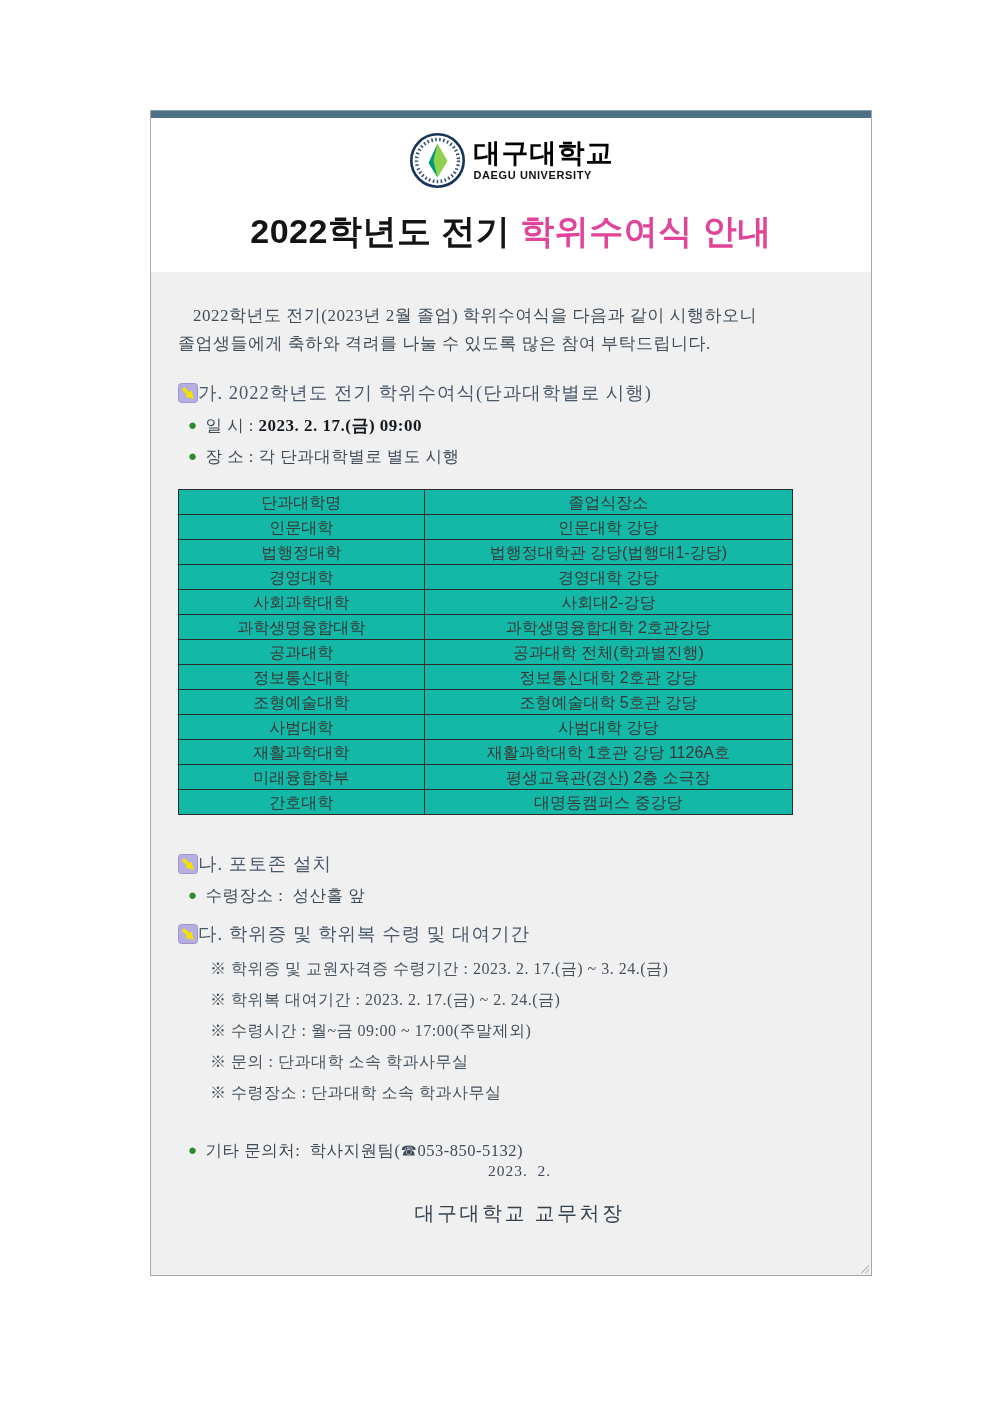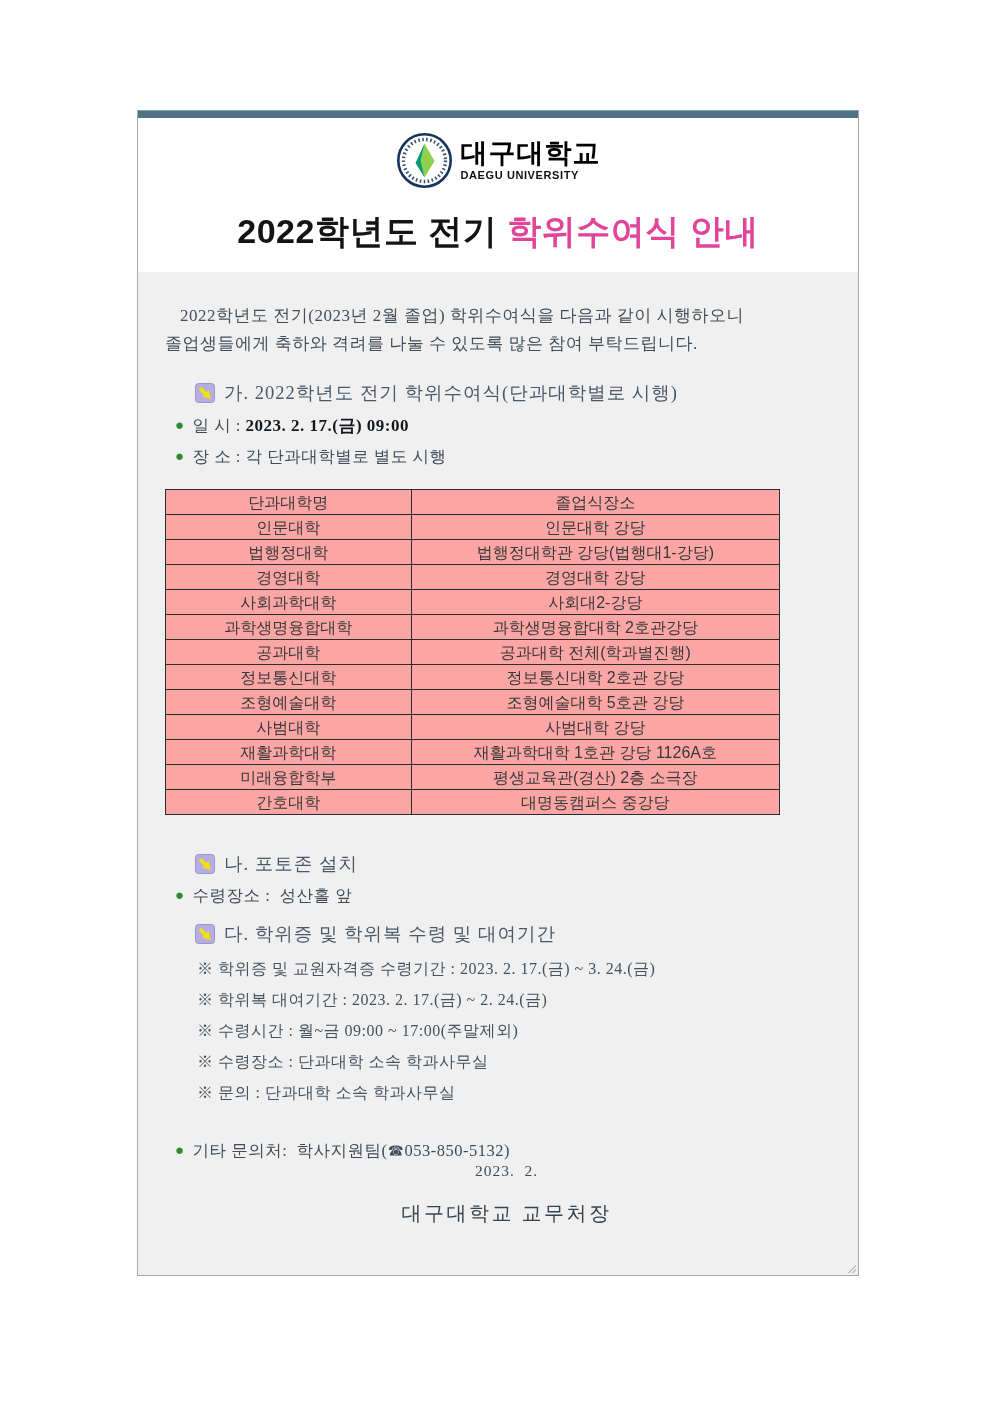--- a/index.html
+++ b/index.html
@@ -1,48 +1,48 @@
 <!DOCTYPE html>
 <html lang="ko"><head>
 <meta charset="utf-8">
 <style>
   html,body{margin:0;padding:0;}
   body{
     width:992px;height:1403px;position:relative;background:#ffffff;
     font-family:"Liberation Serif","DejaVu Serif",serif;
     -webkit-font-smoothing:antialiased;
   }
-  .page{position:absolute;left:137px;top:110px;width:722px;height:1166px;
+  .page{position:absolute;left:150px;top:110px;width:722px;height:1166px;
     border:1px solid #a8a8a8;border-top:none;background:#fff;box-sizing:border-box;
     display:flex;flex-direction:column;}
   .topbar{height:7px;background:#4e7186;border-top:1px solid #7fa0ae;flex:0 0 auto;}
   .doc-header{background:#ffffff;flex:0 0 auto;text-align:center;padding:14px 0 22px 0;}
   .logo-row{display:inline-flex;align-items:center;gap:8px;margin:0 auto;}
   .logo-text{text-align:left;font-family:"Liberation Sans","DejaVu Sans",sans-serif;}
   .logo-kr{font-size:27px;font-weight:800;color:#000;line-height:1.0;letter-spacing:1px;}
   .logo-en{font-size:11px;font-weight:700;color:#111;letter-spacing:0.6px;margin-top:2px;}
   .doc-title{margin-top:20px;font-family:"Liberation Sans","DejaVu Sans",sans-serif;
     font-size:34px;font-weight:800;letter-spacing:0.5px;color:#141414;line-height:1.1;}
   .title-accent{color:#e0459a;}
   .doc-body{background:#f0f0f0;flex:1 1 auto;padding:30px 10px 10px 27px;position:relative;
     color:#414e5a;font-size:17px;box-sizing:border-box;overflow:hidden;}
   .intro{line-height:28px;letter-spacing:0.5px;}
   .intro .l1{text-indent:15px;}
-  .section-head{display:flex;align-items:center;gap:9px;margin-top:22px;
-    font-size:18.5px;color:#49586a;letter-spacing:1px;margin-left:30px;}
+  .section-head{display:flex;align-items:center;margin-top:22px;
+    font-size:18.5px;color:#49586a;letter-spacing:1px;}
   .arrow-chip{flex:0 0 auto;width:20px;height:20px;display:inline-block;}
   .bullet-line{margin:9px 0 0 10px;font-size:16.5px;color:#3f4c58;letter-spacing:0.5px;
     display:flex;align-items:baseline;gap:8px;}
   .bullet-dot{color:#2e8b2e;font-size:15px;flex:0 0 auto;position:relative;top:-1px;}
   .bold-val{font-weight:700;color:#13181d;font-size:17px;}
   table.venues{border-collapse:collapse;margin:21px 0 0 0;width:615px;
     font-family:"Liberation Sans","DejaVu Sans",sans-serif;font-size:16px;color:#383838;
     table-layout:fixed;}
   table.venues td{border:1px solid #2c2c2c;text-align:center;padding:1px 2px;
-    height:22px;line-height:21px;background:#fca5a5;white-space:nowrap;overflow:hidden;}
+    height:22px;line-height:21px;background:#14b8a6;white-space:nowrap;overflow:hidden;}
   .col1{width:40%;} .col2{width:60%;}
   .notes{margin:14px 0 0 32px;font-size:16px;color:#46535e;letter-spacing:0.5px;}
   .notes .note{margin-top:13px;line-height:18px;}
   .contact-line{margin-top:38px;}
   .date-line{text-align:center;font-size:15.5px;color:#3e4b57;letter-spacing:1px;}
   .sign-line{text-align:center;font-size:20px;color:#36434f;margin-top:20px;letter-spacing:2.5px;}
   .pre{white-space:pre-wrap;}
   .resize-grip{position:absolute;right:2px;bottom:2px;width:10px;height:10px;opacity:.55;}
   .resize-grip::before{content:"";position:absolute;right:0;bottom:0;width:10px;height:10px;
     background:
@@ -183,22 +183,22 @@
           <polygon points="15.8,15.9 7.2,13.6 13.5,7.3" fill="#f2e400"></polygon>
         </svg>
       </span>
       <span>다. 학위증 및 학위복 수령 및 대여기간</span>
     </div>
 
     <div class="notes">
       <div class="note">※ 학위증 및 교원자격증 수령기간 : 2023. 2. 17.(금) ~ 3. 24.(금)</div>
       <div class="note">※ 학위복 대여기간 : 2023. 2. 17.(금) ~ 2. 24.(금)</div>
       <div class="note">※ 수령시간 : 월~금 09:00 ~ 17:00(주말제외)</div>
+      <div class="note">※ 문의 : 단과대학 소속 학과사무실</div>
       <div class="note">※ 수령장소 : 단과대학 소속 학과사무실</div>
-      <div class="note">※ 문의 : 단과대학 소속 학과사무실</div>
     </div>
 
     <div class="bullet-line contact-line pre">
       <span class="bullet-dot">●</span>
       <span class="pre">기타 문의처:  학사지원팀(☎053-850-5132)</span>
     </div>
 
     <div class="date-line pre">2023.  2.</div>
     <div class="sign-line">대구대학교 교무처장</div>
 

